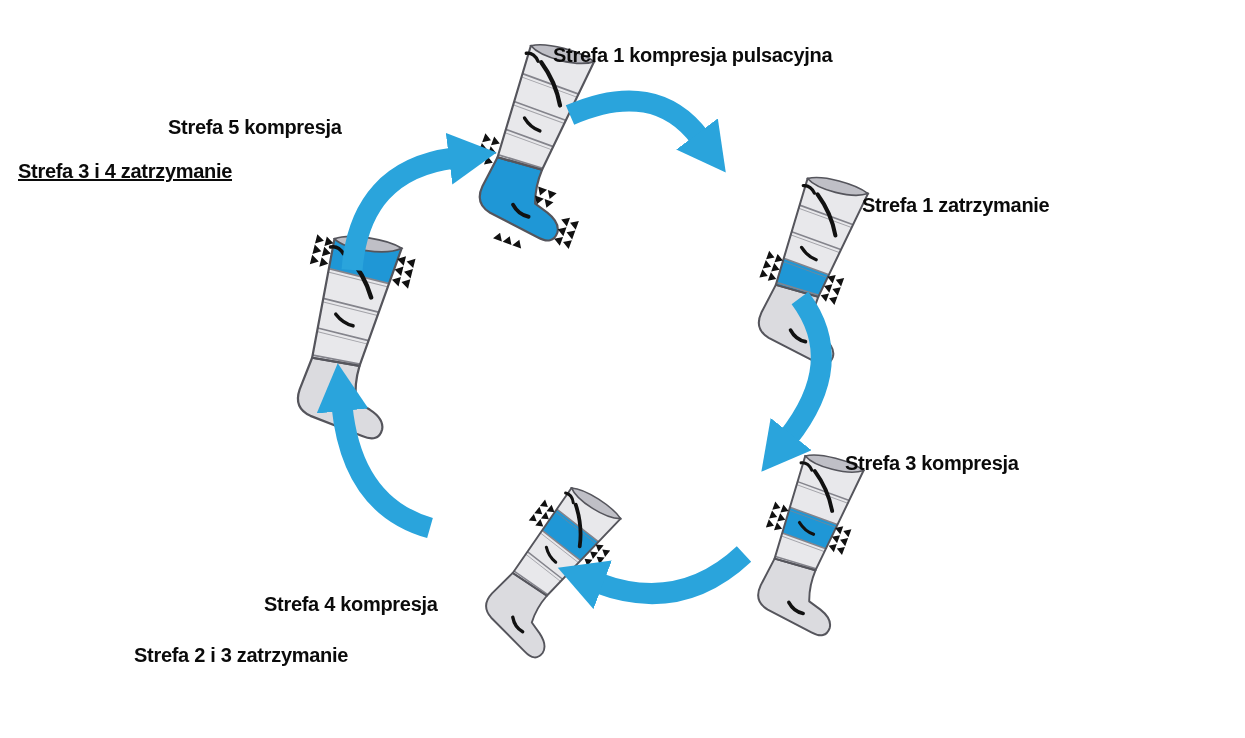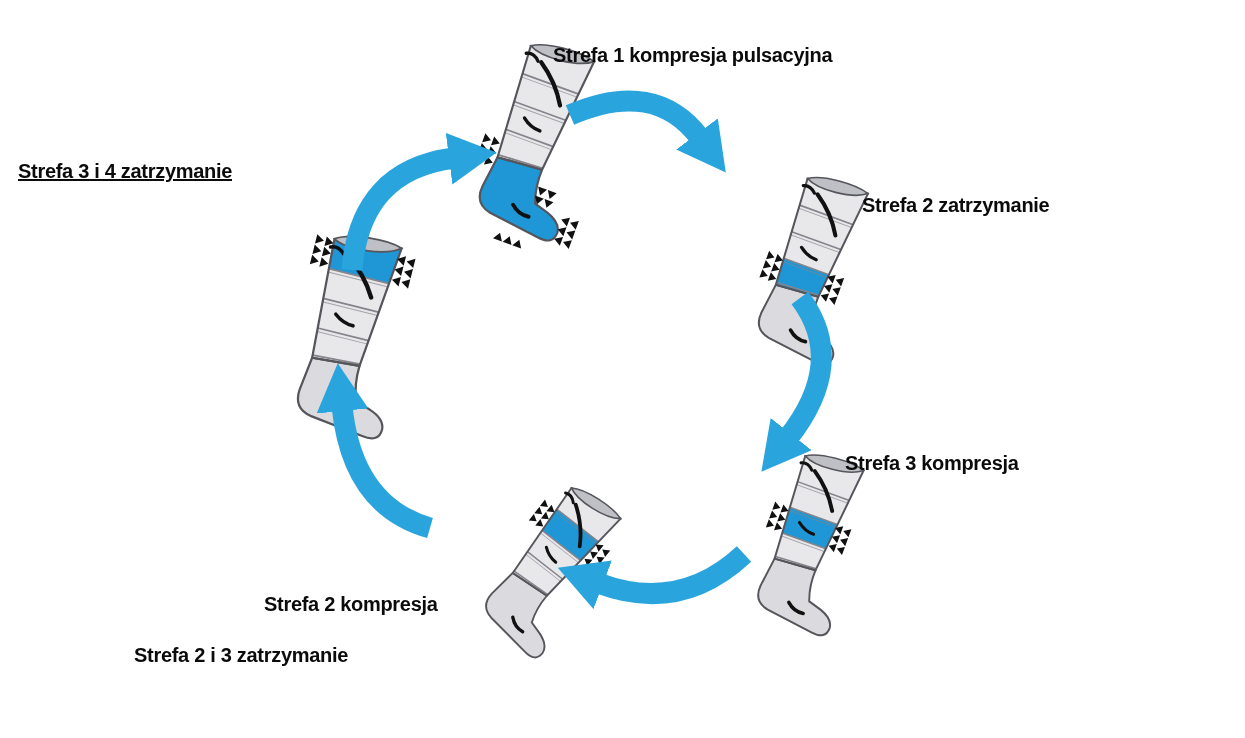--- a/index.html
+++ b/index.html
@@ -170,22 +170,23 @@
     </defs>
     <path class="flow" d="M570,115 Q655,78 700,138" marker-end="url(#ah)"></path>
     <path class="flow" d="M800,298 Q848,362 788,438" marker-end="url(#ah)"></path>
     <path class="flow" d="M744,554 Q680,614 598,583" marker-end="url(#ah)"></path>
     <path class="flow" d="M430,528 Q352,506 342,406" marker-end="url(#ah)"></path>
     <path class="flow" d="M352,270 Q360,170 454,158" marker-end="url(#ah)"></path>
   </svg>
 
   <div class="line s1l1">Strefa 1 kompresja pulsacyjna</div>
 
-  <div class="line s2l2">Strefa 2 zatrzymanie</div>
+  <div class="line s2l2">Strefa 1 zatrzymanie</div>
 
   <div class="line s3l1">Strefa 3 kompresja</div>
 
-  <div class="line s4l1">Strefa 2 kompresja</div>
+  <div class="line s4l1">Strefa 4 kompresja</div>
   <div class="line s4l2">Strefa 2 i 3 zatrzymanie</div>
 
+  <div class="line s5l1">Strefa 5 kompresja</div>
   <div class="line s5l2">Strefa 3 i 4 zatrzymanie</div>
 
 </div>
 
 </body></html>

